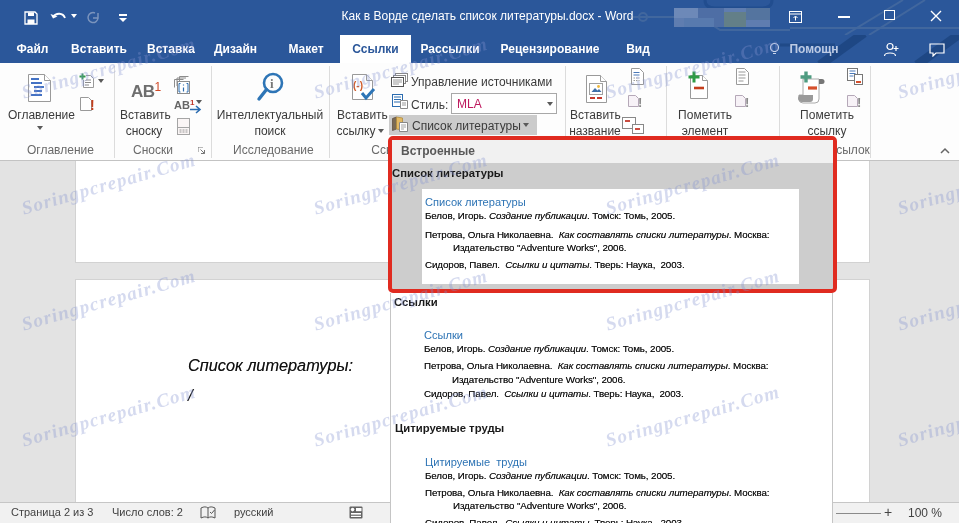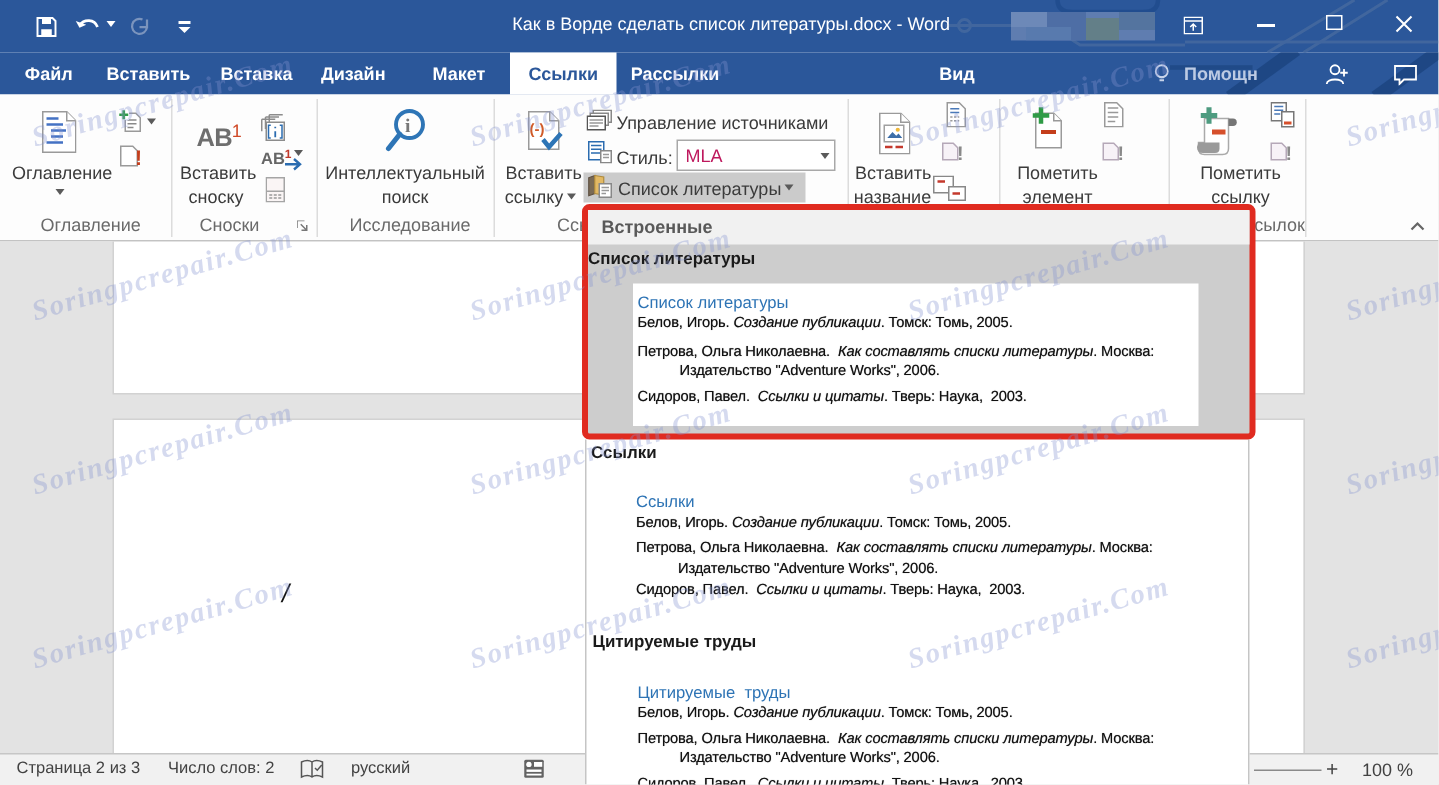--- a/index.html
+++ b/index.html
@@ -95,20 +95,21 @@
     </g>
   </svg>
   <div class="abs" style="left:340px;top:0;width:71px;height:28px;background:#fff"></div>
   <div class="tab" style="left:14px;width:37px">Файл</div>
   <div class="tab" style="left:70px;width:58px">Вставить</div>
   <div class="tab" style="left:146px;width:50px">Вставка</div>
   <div class="tab" style="left:208px;width:55px">Дизайн</div>
   <div class="tab" style="left:282px;width:48px">Макет</div>
   <div class="tab" style="left:340px;width:71px;color:#2b579a">Ссылки</div>
   <div class="tab" style="left:420px;width:60px">Рассылки</div>
+  <div class="tab" style="left:500px;width:100px">Рецензирование</div>
   <div class="tab" style="left:620px;width:36px">Вид</div>
   <div class="tab" style="left:786px;width:56px;color:#bdcbe4">Помощн</div>
   <svg class="abs" style="left:768px;top:7px" width="13" height="15" viewBox="0 0 13 15">
     <circle cx="6.5" cy="5.5" r="4" fill="none" stroke="#c8d4ea" stroke-width="1.2"></circle>
     <path d="M5 9.5 h3 M5 11.5 h3" stroke="#c8d4ea" stroke-width="1.2"></path>
   </svg>
   <svg class="abs" style="left:883px;top:7px" width="17" height="15" viewBox="0 0 17 15">
     <circle cx="7" cy="4.5" r="3" fill="none" stroke="#fff" stroke-width="1.2"></circle>
     <path d="M1.5 14 c0-4 11-4 11 0 M13 4 v5 M10.5 6.5 h5" fill="none" stroke="#fff" stroke-width="1.2"></path>
   </svg>
@@ -284,20 +285,21 @@
   <div class="glabel" style="left:233px;width:76px">Исследование</div>
   <div class="glabel" style="left:833px;width:40px">сылок</div>
   <svg class="abs" style="left:940px;top:84px" width="10" height="7" viewBox="0 0 10 7">
     <path d="M1 6 L5 2 L9 6" fill="none" stroke="#666" stroke-width="1.5"></path>
   </svg>
 </div>
 
 <div class="abs" id="docarea">
   <div class="page" style="top:0;height:101px"></div>
   <div class="page" style="top:119px;height:222px"></div>
+  <div class="abs" style="left:188px;top:195px;font-size:16.3px;font-style:italic;color:#111;text-shadow:0 0 0.5px rgba(17,17,17,.6)">Список литературы:</div>
   <div class="abs" style="left:188px;top:225px;font-size:17px;font-style:italic;color:#111">/</div>
 </div>
 
 <div class="abs" id="statusbar">
   <div class="abs" style="left:11px;top:3px">Страница 2 из 3</div>
   <div class="abs" style="left:112px;top:3px">Число слов: 2</div>
   <svg class="abs" style="left:200px;top:3px" width="16" height="14" viewBox="0 0 16 14">
     <path d="M1 2 c3-1.5 5-1.5 7 0 c2-1.5 4-1.5 7 0 v10 c-3-1.5-5-1.5-7 0 c-2-1.5-4-1.5-7 0 z M8 2 v10" fill="none" stroke="#555" stroke-width="1"></path>
     <path d="M10 6 l1.5 1.5 L14.5 4" fill="none" stroke="#555" stroke-width="1"></path>
   </svg>

